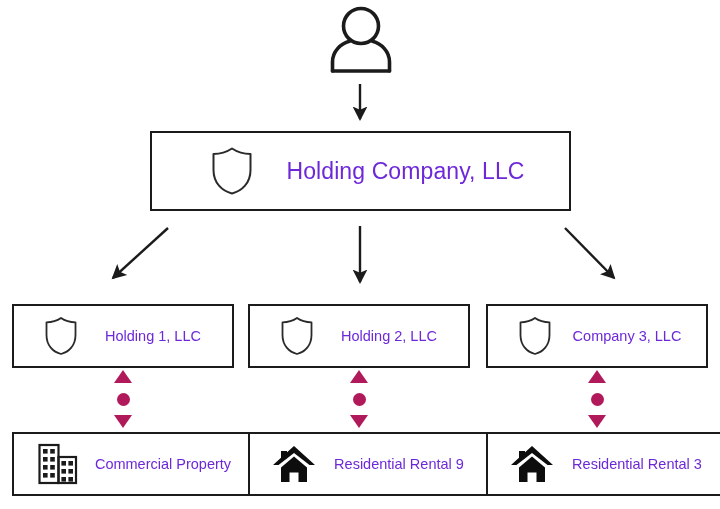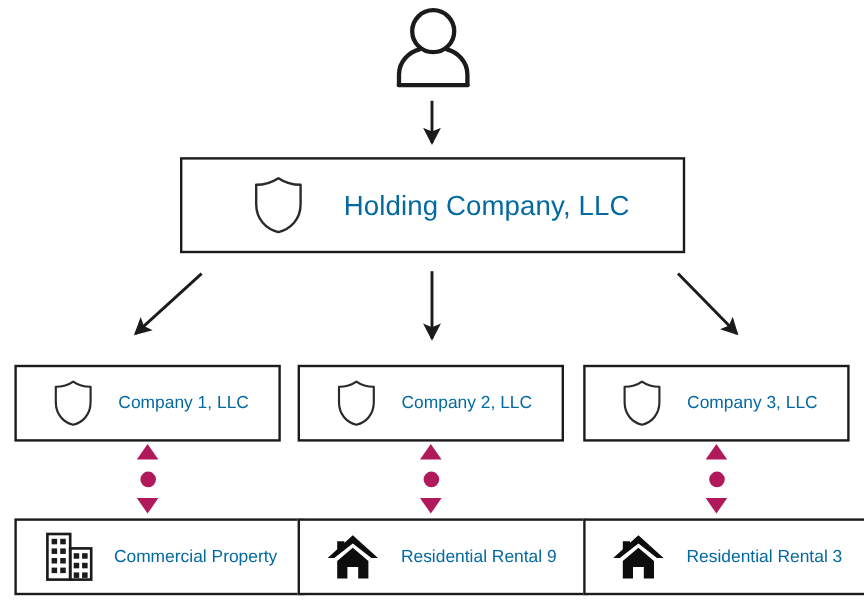--- a/index.html
+++ b/index.html
@@ -47,21 +47,21 @@
   }
   .node .node-icon {
     flex: 0 0 auto;
     display: flex;
     align-items: center;
     justify-content: center;
   }
   .node .node-label {
     flex: 1 1 auto;
     text-align: center;
-    color: #0369a1;
+    color: #6d28d9;
     white-space: nowrap;
   }
 
   
   #node-holding {
     left: 150px;
     top: 131px;
     width: 421px;
     height: 80px;
     border-width: 2px;
@@ -185,31 +185,31 @@
     <span class="node-label">Holding Company, LLC</span>
   </div>
 
   <div class="node node-property col-0">
     <span class="node-icon">
       <svg viewBox="0 0 34 40" width="34" height="40" aria-hidden="true">
         <path d="M17 2 C12.5 5.2 6.5 6.3 2.5 6.3 L2.5 19 C2.5 29.5 9 36 17 38
                  C25 36 31.5 29.5 31.5 19 L31.5 6.3 C27.5 6.3 21.5 5.2 17 2 Z" fill="none" stroke="#2a2a2a" stroke-width="1.8" stroke-linejoin="round"></path>
       </svg>
     </span>
-    <span class="node-label">Company 1, LLC</span>
+    <span class="node-label">Holding 1, LLC</span>
   </div>
 
   <div class="node node-property col-1">
     <span class="node-icon">
       <svg viewBox="0 0 34 40" width="34" height="40" aria-hidden="true">
         <path d="M17 2 C12.5 5.2 6.5 6.3 2.5 6.3 L2.5 19 C2.5 29.5 9 36 17 38
                  C25 36 31.5 29.5 31.5 19 L31.5 6.3 C27.5 6.3 21.5 5.2 17 2 Z" fill="none" stroke="#2a2a2a" stroke-width="1.8" stroke-linejoin="round"></path>
       </svg>
     </span>
-    <span class="node-label">Company 2, LLC</span>
+    <span class="node-label">Holding 2, LLC</span>
   </div>
 
   <div class="node node-property col-2">
     <span class="node-icon">
       <svg viewBox="0 0 34 40" width="34" height="40" aria-hidden="true">
         <path d="M17 2 C12.5 5.2 6.5 6.3 2.5 6.3 L2.5 19 C2.5 29.5 9 36 17 38
                  C25 36 31.5 29.5 31.5 19 L31.5 6.3 C27.5 6.3 21.5 5.2 17 2 Z" fill="none" stroke="#2a2a2a" stroke-width="1.8" stroke-linejoin="round"></path>
       </svg>
     </span>
     <span class="node-label">Company 3, LLC</span>

